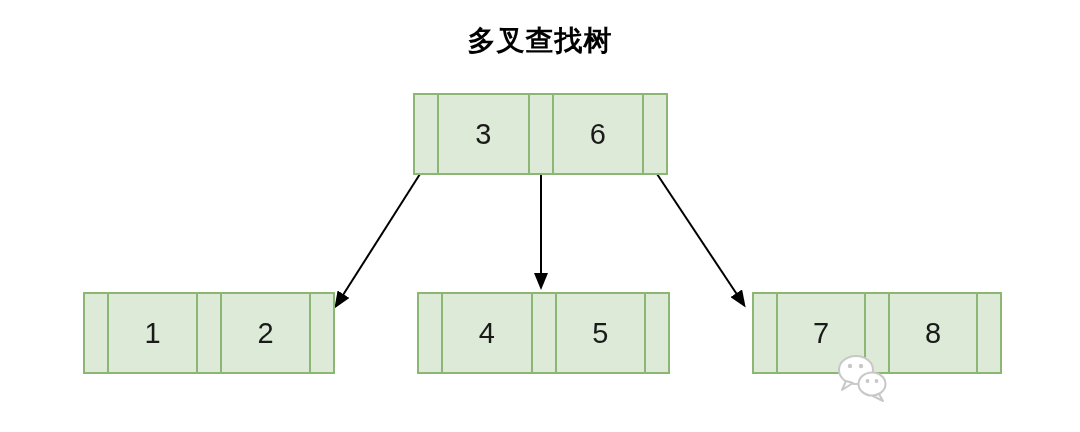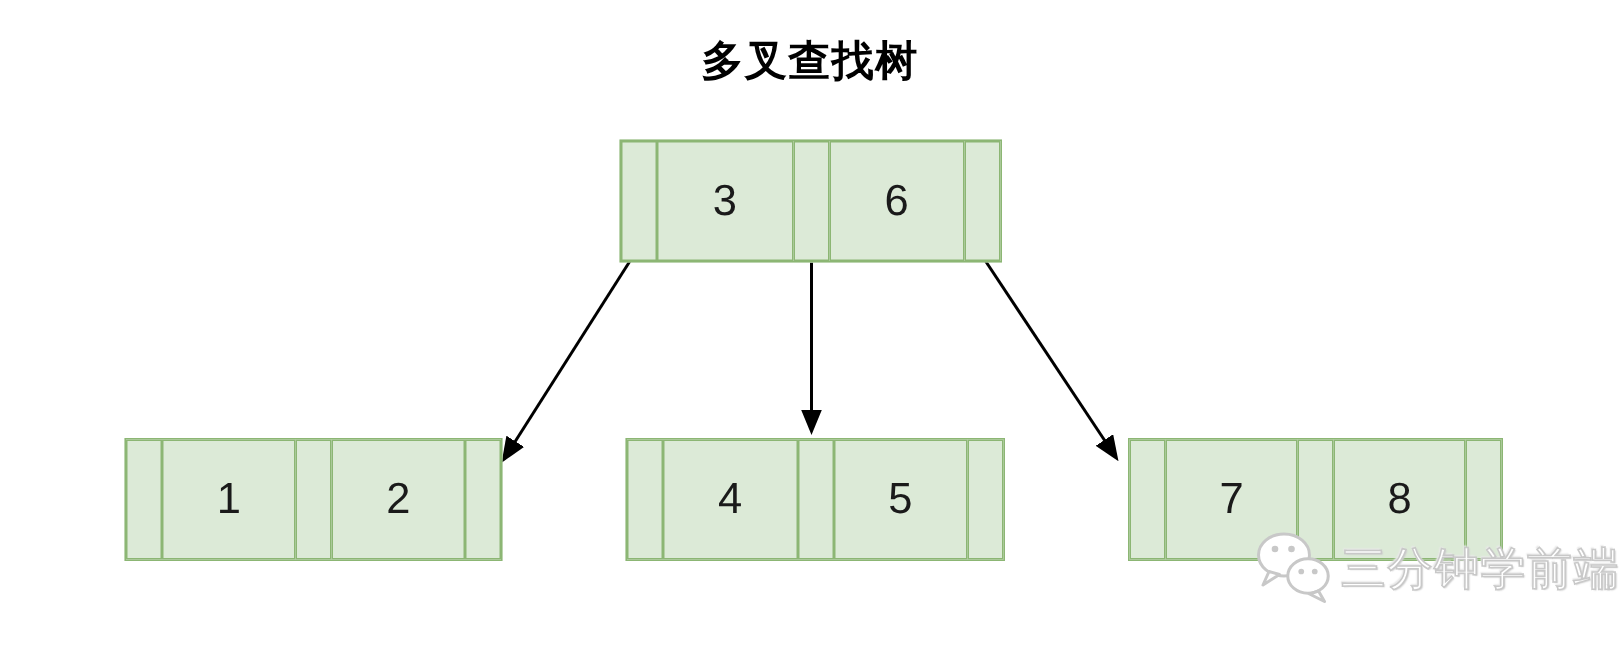--- a/index.html
+++ b/index.html
@@ -141,16 +141,15 @@
         <path d="M12 29 L8 38 L19 31 Z" fill="#ffffff" stroke="#c8c8c8" stroke-width="2" stroke-linejoin="round"></path>
         <circle cx="16" cy="14" r="2.2" fill="#c8c8c8"></circle>
         <circle cx="27" cy="14" r="2.2" fill="#c8c8c8"></circle>
 
         <ellipse cx="38" cy="32" rx="13.5" ry="11.5" fill="#ffffff" stroke="#c8c8c8" stroke-width="2"></ellipse>
         <path d="M45 42 L49 49 L39 44 Z" fill="#ffffff" stroke="#c8c8c8" stroke-width="2" stroke-linejoin="round"></path>
         <circle cx="33.5" cy="29" r="1.9" fill="#c8c8c8"></circle>
         <circle cx="42.5" cy="29" r="1.9" fill="#c8c8c8"></circle>
       </svg>
     </span>
-    <span class="watermark-text">三分钟学前端</span>
   </div>
 
 </div>
 
 </body></html>

